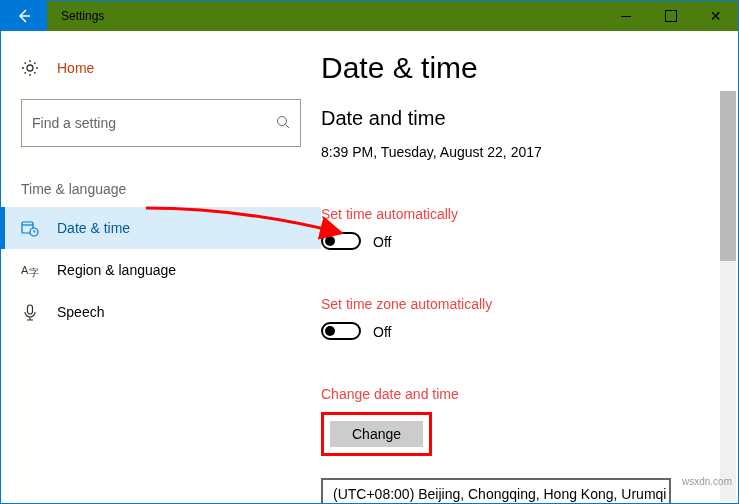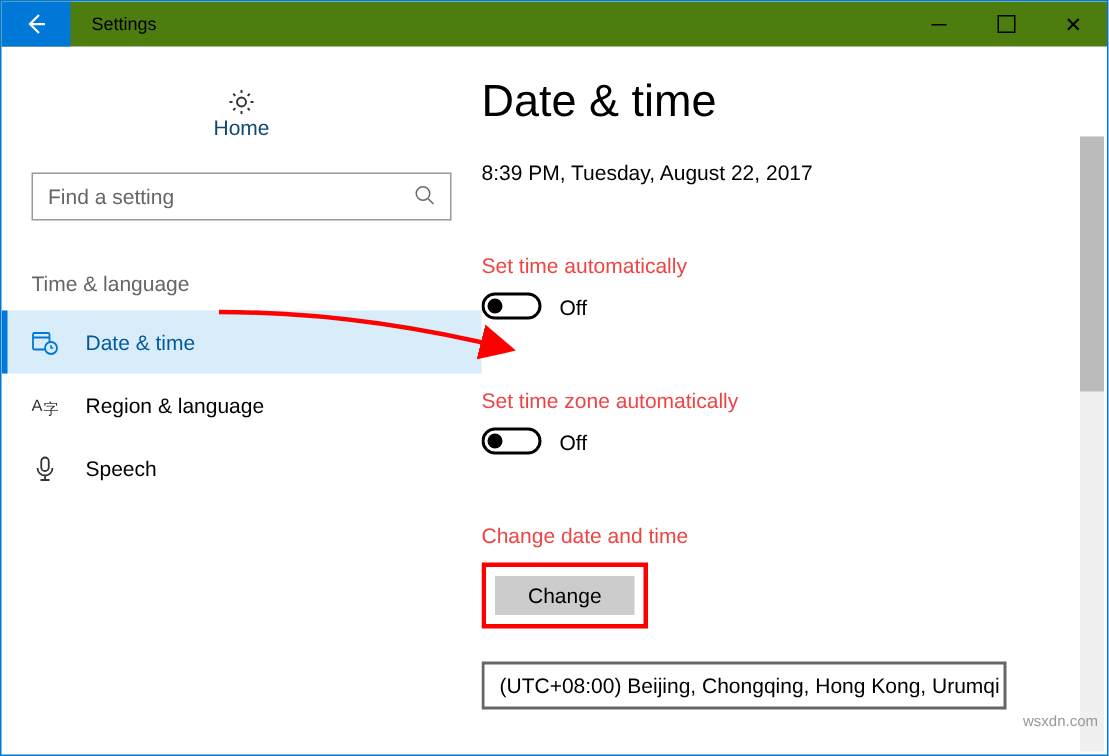--- a/index.html
+++ b/index.html
@@ -66,38 +66,38 @@
 
     .sidebar {
       width: 320px;
       padding: 20px 0 0 0;
       flex-shrink: 0;
     }
     .home-row {
       display: flex;
       align-items: center;
       padding: 8px 20px;
-      color: #0c4a6e;
-      flex-direction: column;
+      gap: 18px;
+      color: #c2410c;
     }
     .home-row .icon, .nav-item .icon {
       width: 18px;
       height: 18px;
       display: flex;
       align-items: center;
       justify-content: center;
       color: #333;
     }
     .home-row span.label, .nav-item span.label {
       font-size: 14px;
     }
     .search-box {
       margin: 14px 20px 0 20px;
       border: 1px solid #999;
-      height: 32px;
+      height: 48px;
       display: flex;
       align-items: center;
       padding: 0 10px;
       justify-content: space-between;
     }
     .search-box input {
       border: none;
       outline: none;
       font-size: 14px;
       width: 80%;
@@ -317,20 +317,21 @@
             <rect x="6.5" y="2" width="5" height="9" rx="2.5" fill="none" stroke="#333" stroke-width="1.2"></rect>
             <path d="M4 9a5 5 0 0 0 10 0M9 14v3M6 17h6" fill="none" stroke="#333" stroke-width="1.2"></path>
           </svg>
       </span>
       <span class="label">Speech</span>
     </div>
   </div>
 
   <div class="main">
     <div class="page-title">Date &amp; time</div>
+    <div class="section-header">Date and time</div>
     <div class="datetime-now">8:39 PM, Tuesday, August 22, 2017</div>
 
     <div class="setting-label">Set time automatically</div>
     <div class="toggle-row">
       <div class="toggle"></div>
       <div class="toggle-state">Off</div>
     </div>
 
     <div class="setting-label">Set time zone automatically</div>
     <div class="toggle-row">

